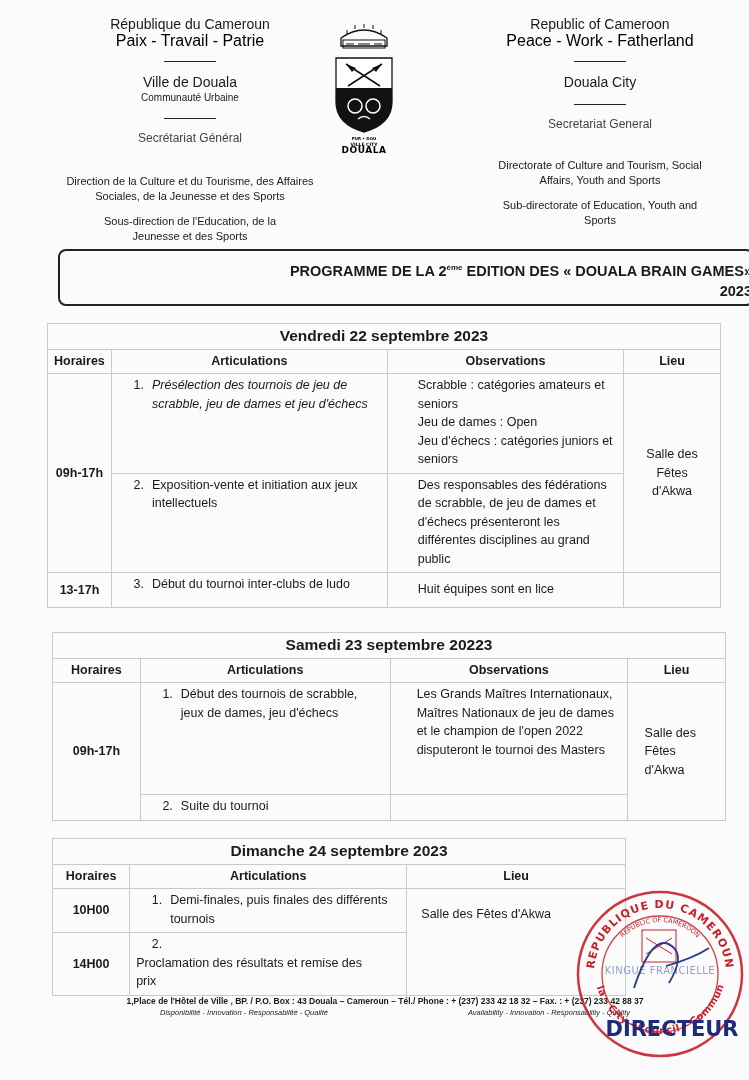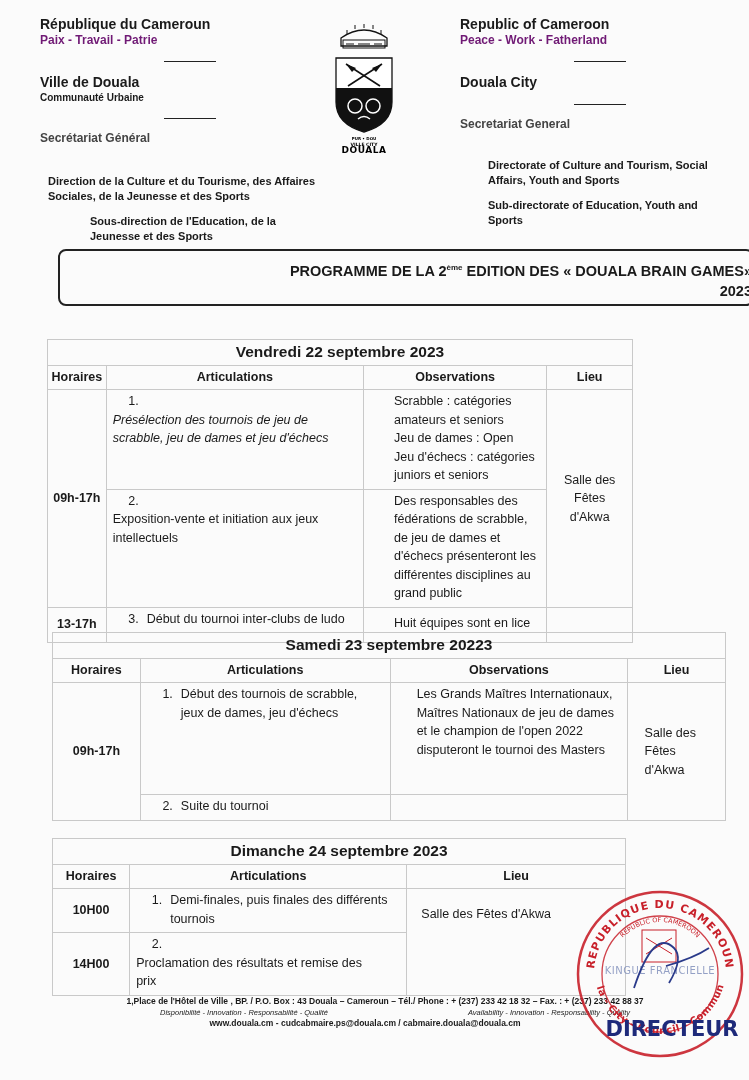--- a/index.html
+++ b/index.html
@@ -1,23 +1,23 @@
 <!DOCTYPE html>
 <html><head>
 <meta charset="utf-8">
 <style>
   * { box-sizing: border-box; margin: 0; padding: 0; }
   html, body { width: 749px; height: 1080px; background: #fbfbfb; overflow: hidden; }
   body { font-family: "Liberation Sans", sans-serif; color: #1a1a1a; position: relative; }
 
-  .hdr-col { position: absolute; text-align: left; font-size: 12px; line-height: 15px; font-weight: bold; }
+  .hdr-col { position: absolute; text-align: center; font-size: 12px; line-height: 15px; }
   .hdr-left { left: 40px; width: 300px; top: 16px; }
   .hdr-right { left: 460px; width: 280px; top: 16px; }
   .hdr-col .big { font-size: 14px; line-height: 17px; }
-  .hdr-col .sub { font-size: 12px; color: #701a75; }
+  .hdr-col .sub { font-size: 16px; color: #000000; }
   .hdr-col .small { font-size: 10px; line-height: 14px; }
   .hdr-col .dash { width: 52px; height: 1px; background: #222; margin: 13px auto 12px; }
   .hdr-col .sec { color: #444; font-size: 12px; margin-top: 6px; }
   .hdr-col .dir { font-size: 11px; line-height: 15px; margin-top: 28px; }
   .hdr-col .subdir { font-size: 11px; line-height: 15px; margin-top: 10px; }
 
   .crest { position: absolute; left: 333px; top: 24px; width: 62px; height: 130px; }
 
   .title-box { position: absolute; left: 58px; top: 249px; width: 696px; height: 57px;
     border: 2px solid #222; border-radius: 8px; text-align: right; font-weight: bold;
@@ -87,21 +87,21 @@
   <div class="sec" style="margin-top:9px;">Secretariat General</div>
   <div class="dir" style="padding:0 28px;margin-top:26px;">Directorate of Culture and Tourism, Social Affairs, Youth and Sports</div>
   <div class="subdir" style="padding:0 28px;">Sub-directorate of Education, Youth and Sports</div>
 </div>
 
 <div class="title-box">
   <div><span>PROGRAMME DE LA 2</span><sup>ème</sup><span> EDITION DES « DOUALA BRAIN GAMES»</span></div>
   <div>2023</div>
 </div>
 
-<table class="sched" style="left:47px; top:339px; width:586px;">
+<table class="sched" style="left:47px; top:323px; width:674px;">
   <colgroup>
       <col style="width:64px">
       <col style="width:276px">
       <col style="width:237px">
       <col style="width:97px">
     </colgroup>
   <tbody>
       <tr>
         <td class="day" colspan="4">Vendredi 22 septembre 2023</td>
       </tr>
@@ -200,21 +200,20 @@
   </tr>
 </tbody>
   </table>
 
 <div class="footer">
   <div class="addr">1,Place de l'Hôtel de Ville , BP. / P.O. Box : 43 Douala – Cameroun – Tél./ Phone : + (237) 233 42 18 32 – Fax. : + (237) 233 42 88 37</div>
   <div class="motto">
     <span>Disponibilité - Innovation - Responsabilité - Qualité</span>
     <span>Availability - Innovation - Responsability - Quality</span>
   </div>
-  <div class="web">www.douala.cm  -  cudcabmaire.ps@douala.cm / cabmaire.douala@douala.cm</div>
 </div>
 
 <div class="stamp">
   <svg width="172" height="172" viewBox="0 0 172 172">
     <defs>
       <path id="arcTop" d="M20 86 A66 66 0 0 1 152 86"></path>
       <path id="arcTopIn" d="M34 86 A52 52 0 0 1 138 86"></path>
       <path id="arcBot" d="M22 96 A66 66 0 0 0 150 96"></path>
     </defs>
     <circle cx="86" cy="86" r="82" fill="none" stroke="#c8202a" stroke-width="2.5" opacity="0.9"></circle>

